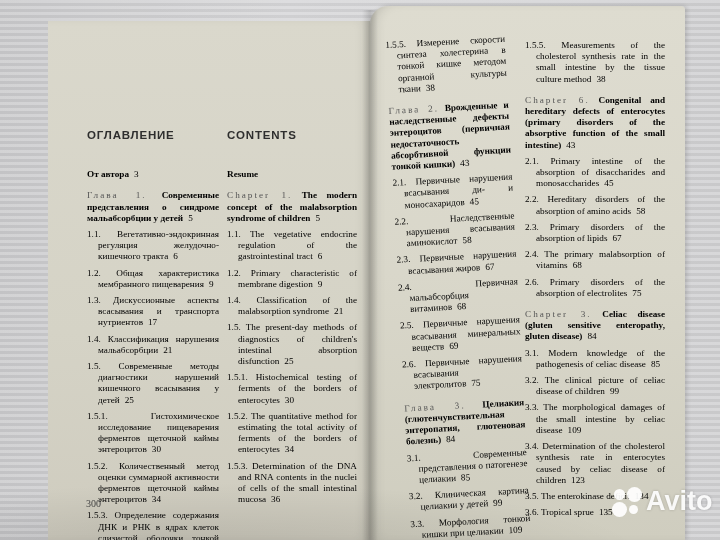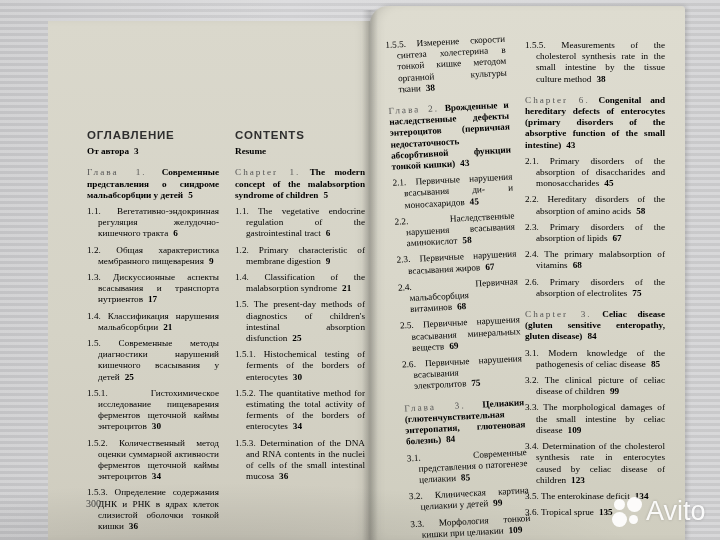--- a/index.html
+++ b/index.html
@@ -25,34 +25,34 @@
     border-radius: 18px 4px 0 0;
     box-shadow: inset 10px 0 14px -8px rgba(0,0,0,0.2), 2px 0 4px rgba(0,0,0,0.15);
     background: linear-gradient(180deg, #dedcd0 0%, #d9d7ca 50%, #cfcdbf 100%);
   }
   .gutter {
     position:absolute; left:362px; top:10px; width:16px; height:530px;
     background: linear-gradient(90deg, rgba(0,0,0,0) 0%, rgba(0,0,0,0.15) 50%, rgba(0,0,0,0) 100%);
   }
   .col { position:absolute; font-size:9.2px; line-height:11.2px; }
   .col-ru-left { left:87px; top:130px; width:132px; }
-  .col-en-left { left:235px; top:130px; width:130px; }
+  .col-en-left { left:227px; top:130px; width:130px; }
   .col-ru-right { left:385px; top:40px; width:120px; transform: rotate(-3deg); transform-origin: left top; }
   .col-en-right { left:525px; top:40px; width:140px; }
-  .heading { font-family:"Liberation Sans", sans-serif; font-weight:bold; font-size:11.5px; letter-spacing:0.8px; margin-bottom:5px; color:#2e2e2e; }
+  .heading { font-family:"Liberation Sans", sans-serif; font-weight:bold; font-size:11.5px; letter-spacing:0.8px; margin-bottom:28px; color:#2e2e2e; }
   .entry { margin-bottom:5px; text-align:justify; }
   .entry.indent { padding-left:11px; text-indent:-11px; }
   .entry.gap { margin-top:10px; }
   .chap-prefix { letter-spacing:2px; color:#555; }
   .bold { font-weight:bold; }
-  .pg { font-weight:bold; margin-left:5px; }
+  .pg { font-weight:normal; margin-left:5px; }
   .pageno { position:absolute; left:86px; top:498px; font-size:10px; color:#444; }
   .watermark {
-    position:absolute; left:612px; top:496px; display:flex; align-items:center; gap:4px;
-    color:rgba(255,255,255,0.92); font-family:"Liberation Sans", sans-serif; font-weight:normal; font-size:27px;
+    position:absolute; left:612px; top:486px; display:flex; align-items:center; gap:4px;
+    color:rgba(255,255,255,0.92); font-family:"Liberation Sans", sans-serif; font-weight:bold; font-size:27px;
     text-shadow: 0 0 3px rgba(0,0,0,0.2);
   }
   .avito-dots { position:relative; width:30px; height:30px; }
   .avito-dots span { position:absolute; border-radius:50%; background:rgba(255,255,255,0.92); }
   .shadow-bottom {
     position:absolute; left:0; top:470px; width:720px; height:70px;
     background: radial-gradient(ellipse at 30% 120%, rgba(0,0,0,0.12), rgba(0,0,0,0) 60%);
     pointer-events:none;
   }
 </style>
@@ -110,21 +110,21 @@
       <div class="entry indent"><span>3.1.</span> <span>Современные представления о патогенезе целиакии</span><span class="pg">85</span></div>
       <div class="entry indent"><span>3.2.</span> <span>Клиническая картина целиакии у детей</span><span class="pg">99</span></div>
       <div class="entry indent"><span>3.3.</span> <span>Морфология тонкой кишки при целиакии</span><span class="pg">109</span></div>
       <div class="entry indent"> <span>Определение скорости синтеза холестерина в энтероцитах при целиакии у детей — количественный показатель для диагностики и прогноза заболевания</span></div>
     </div>
 </div>
 <div class="col col-en-right">
   <div id="en-right-entries">
       <div class="entry indent"><span>1.5.5.</span> <span>Measurements of the cholesterol synthesis rate in the small intestine by the tissue culture method</span><span class="pg">38</span></div>
       <div class="entry gap"><span class="chap-prefix">Chapter 6.</span> <span class="bold">Congenital and hereditary defects of enterocytes (primary disorders of the absorptive function of the small intestine)</span><span class="pg">43</span></div>
-      <div class="entry indent"><span>2.1.</span> <span>Primary disorders of the absorption of disaccharides and monosaccharides</span><span class="pg">45</span></div>
+      <div class="entry indent"><span>2.1.</span> <span>Primary intestine of the absorption of disaccharides and monosaccharides</span><span class="pg">45</span></div>
       <div class="entry indent"><span>2.2.</span> <span>Hereditary disorders of the absorption of amino acids</span><span class="pg">58</span></div>
       <div class="entry indent"><span>2.3.</span> <span>Primary disorders of the absorption of lipids</span><span class="pg">67</span></div>
       <div class="entry indent"><span>2.4.</span> <span>The primary malabsorption of vitamins</span><span class="pg">68</span></div>
       <div class="entry indent"><span>2.6.</span> <span>Primary disorders of the absorption of electrolites</span><span class="pg">75</span></div>
       <div class="entry gap"><span class="chap-prefix">Chapter 3.</span> <span class="bold">Celiac disease (gluten sensitive enteropathy, gluten disease)</span><span class="pg">84</span></div>
       <div class="entry indent"><span>3.1.</span> <span>Modern knowledge of the pathogenesis of celiac disease</span><span class="pg">85</span></div>
       <div class="entry indent"><span>3.2.</span> <span>The clinical picture of celiac disease of children</span><span class="pg">99</span></div>
       <div class="entry indent"><span>3.3.</span> <span>The morphological damages of the small intestine by celiac disease</span><span class="pg">109</span></div>
       <div class="entry indent"><span>3.4.</span> <span>Determination of the cholesterol synthesis rate in enterocytes caused by celiac disease of children</span><span class="pg">123</span></div>
       <div class="entry indent"><span>3.5.</span> <span>The enterokinase deficit</span><span class="pg">134</span></div>

